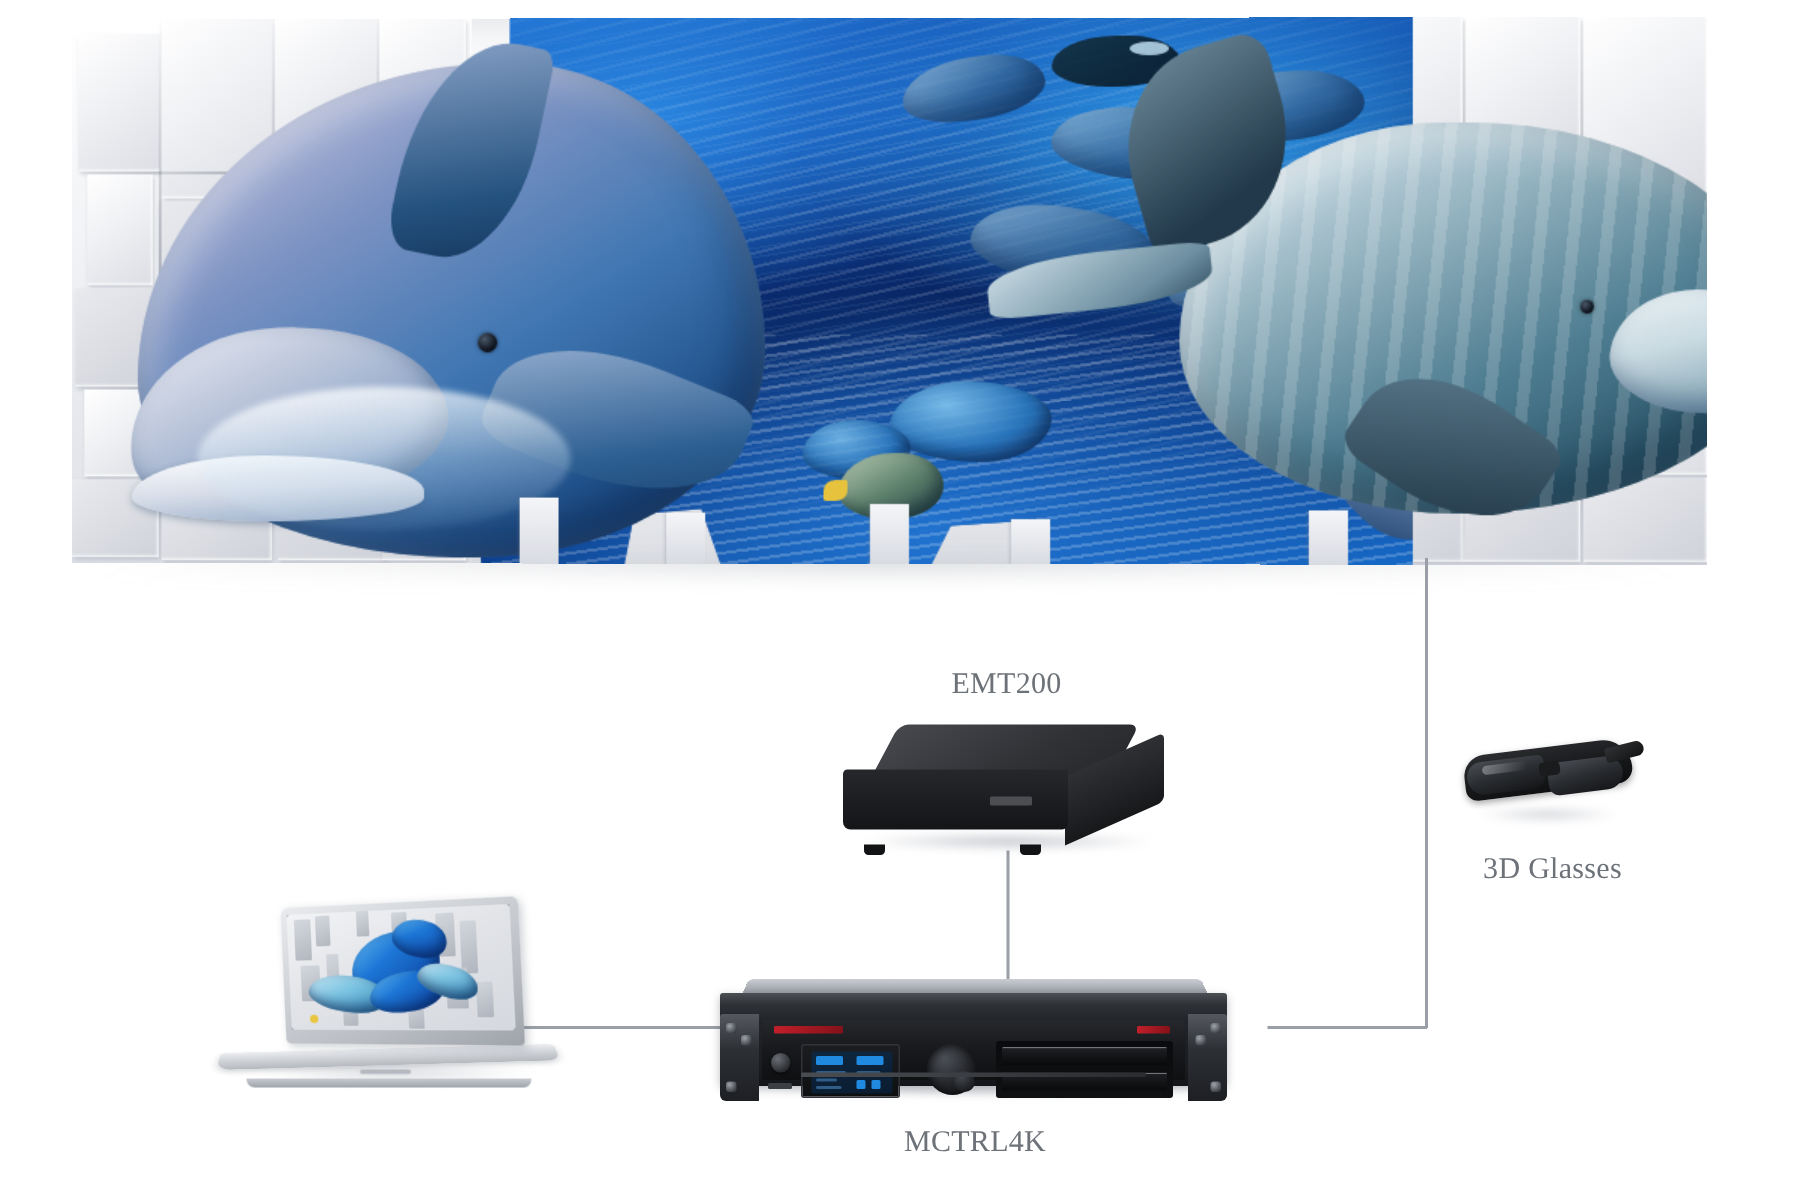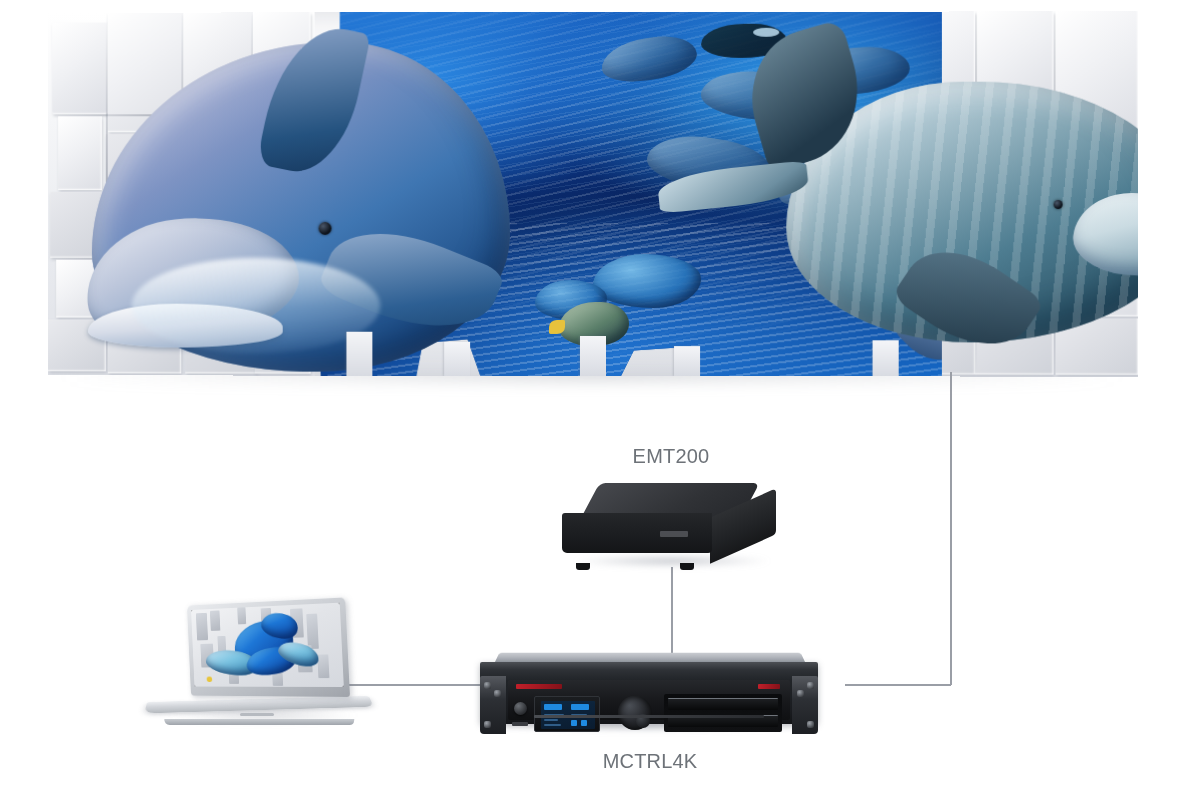--- a/index.html
+++ b/index.html
@@ -216,21 +216,21 @@
 
   
   .conn{ position:absolute; background:#9a9ea6; z-index:12; }
   .conn.h{ height:1.5px; }
   .conn.v{ width:1.5px; }
 
   
   .node{ position:absolute; z-index:14; }
   .node-label{
     position:absolute; left:50%; transform:translateX(-50%);
-    white-space:nowrap; color:#6d7278; font-size:20px; letter-spacing:.2px;
+    white-space:nowrap; color:#6d7278; font-size:20px; letter-spacing:.2px;font-family:Liberation Serif, serif;
   }
 
   
   #node-emt200{ left:536px; top:445px; width:270px; height:120px; }
   #node-emt200 .node-label{ top:0px; }
   .emt-wrap{ position:absolute; left:26px; top:38px; width:218px; height:82px; }
   .emt-shadow{
     position:absolute; left:12px; bottom:-2px; width:196px; height:12px;
     background:radial-gradient(ellipse at 50% 50%, rgba(120,126,140,.45), rgba(255,255,255,0) 72%);
     filter:blur(3px);
@@ -583,20 +583,32 @@
       <div class="emt-shadow"></div>
       <div class="emt-top2"></div>
       <div class="emt-side"></div>
       <div class="emt-front"></div>
       <div class="emt-brand"></div>
       <div class="emt-foot" style="left:14px;"></div>
       <div class="emt-foot" style="left:118px;"></div>
     </div>
   </div>
 
+  <div class="node" id="node-glasses">
+    <div class="gl-wrap">
+      <div class="gl-shadow"></div>
+      <div class="gl-frame"></div>
+      <div class="gl-lens l"></div>
+      <div class="gl-lens r"></div>
+      <div class="gl-bridge"></div>
+      <div class="gl-temple"></div>
+      <div class="gl-hi"></div>
+    </div>
+    <div class="node-label">3D Glasses</div>
+  </div>
 
   <div class="node" id="node-mctrl4k">
     <div class="rack">
       <div class="rack-shadow"></div>
       <div class="rack-lid"></div>
       <div class="rack-body">
         <div class="rack-ear l">
           <div class="screw" style="left:4px; top:6px;"></div>
           <div class="screw" style="left:4px; bottom:6px;"></div>
           <div class="screw" style="left:14px; top:14px;"></div>

